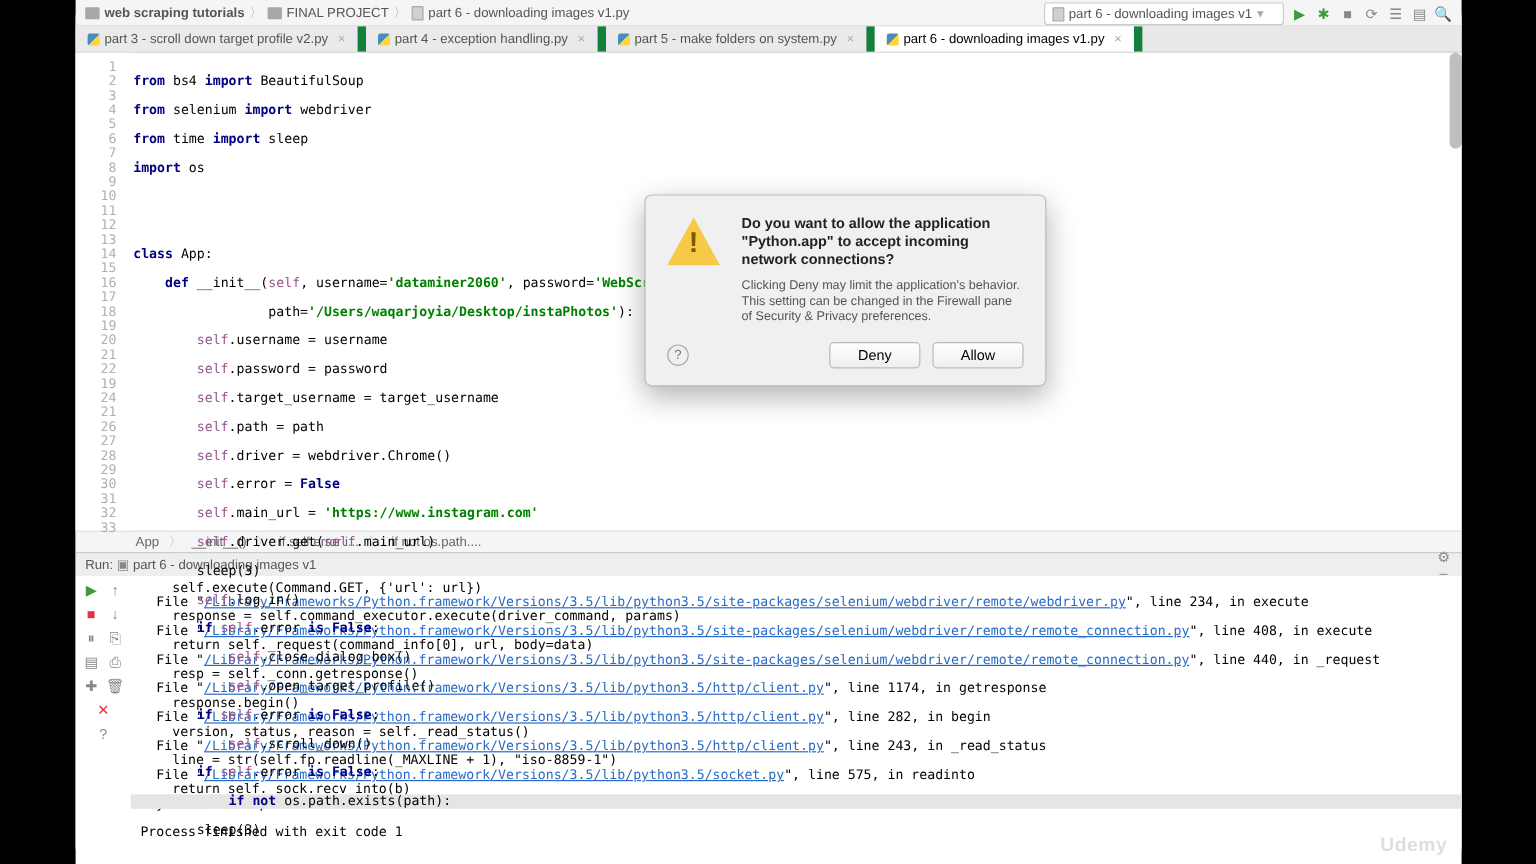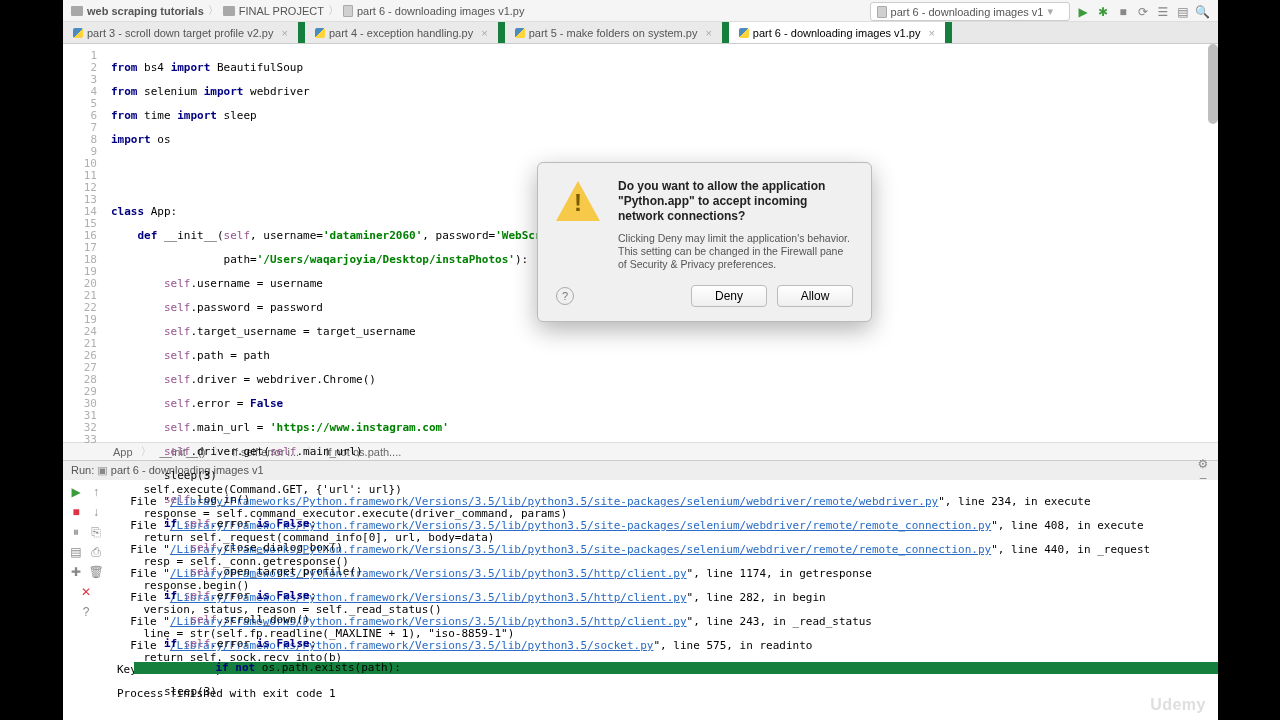--- a/index.html
+++ b/index.html
@@ -20,21 +20,21 @@
 .tab.active { background: #fff; color: #000; }
 .tab .close { color: #aaa; margin-left: 4px; }
 .tab .py-icon { width: 10px; height: 10px; background: linear-gradient(135deg,#4b8bbe 50%,#ffd43b 50%); border-radius: 2px; }
 .editor { display: flex; height: 398px; background: #fff; position: relative; }
 .gutter { width: 46px; background: #fff; text-align: right; padding-right: 12px; color: #b0b0b0; font-family: Menlo, Consolas, monospace; font-size: 11px; line-height: 12px; padding-top: 6px; }
 .code { flex: 1; font-family: Menlo, Consolas, monospace; font-size: 11px; line-height: 12px; padding-top: 6px; white-space: pre; color: #000; position: relative; }
 .kw { color: #000080; font-weight: bold; }
 .str { color: #008000; font-weight: bold; }
 .self { color: #94558d; }
 .bool { color: #000080; font-weight: bold; }
-.highlight-line { background: #15803d; margin-left: 25px; }
+.highlight-line { background: #e5e5e5; }
 .code-line { padding-left: 2px; }
 .nav-trail { height: 18px; background: #f5f5f5; border-top: 1px solid #ddd; display: flex; align-items: center; font-size: 11px; color: #666; padding-left: 50px; gap: 4px; }
 .nav-trail .sep2 { color: #bbb; margin: 0 4px; }
 .run-header { height: 20px; background: #eee; border-top: 1px solid #ccc; display: flex; align-items: center; padding: 0 8px; font-size: 11px; color: #555; justify-content: space-between; }
 .run-panel { display: flex; height: 240px; background: #fff; }
 .run-tools { width: 46px; display: flex; flex-direction: column; align-items: center; padding-top: 4px; gap: 4px; }
 .run-tools .row { display: flex; gap: 4px; }
 .rt-icon { width: 16px; height: 16px; display: flex; align-items: center; justify-content: center; font-size: 12px; cursor: pointer; color: #888; }
 .rt-icon.play { color: #3c9c3c; }
 .rt-icon.stop { color: #d34; }

